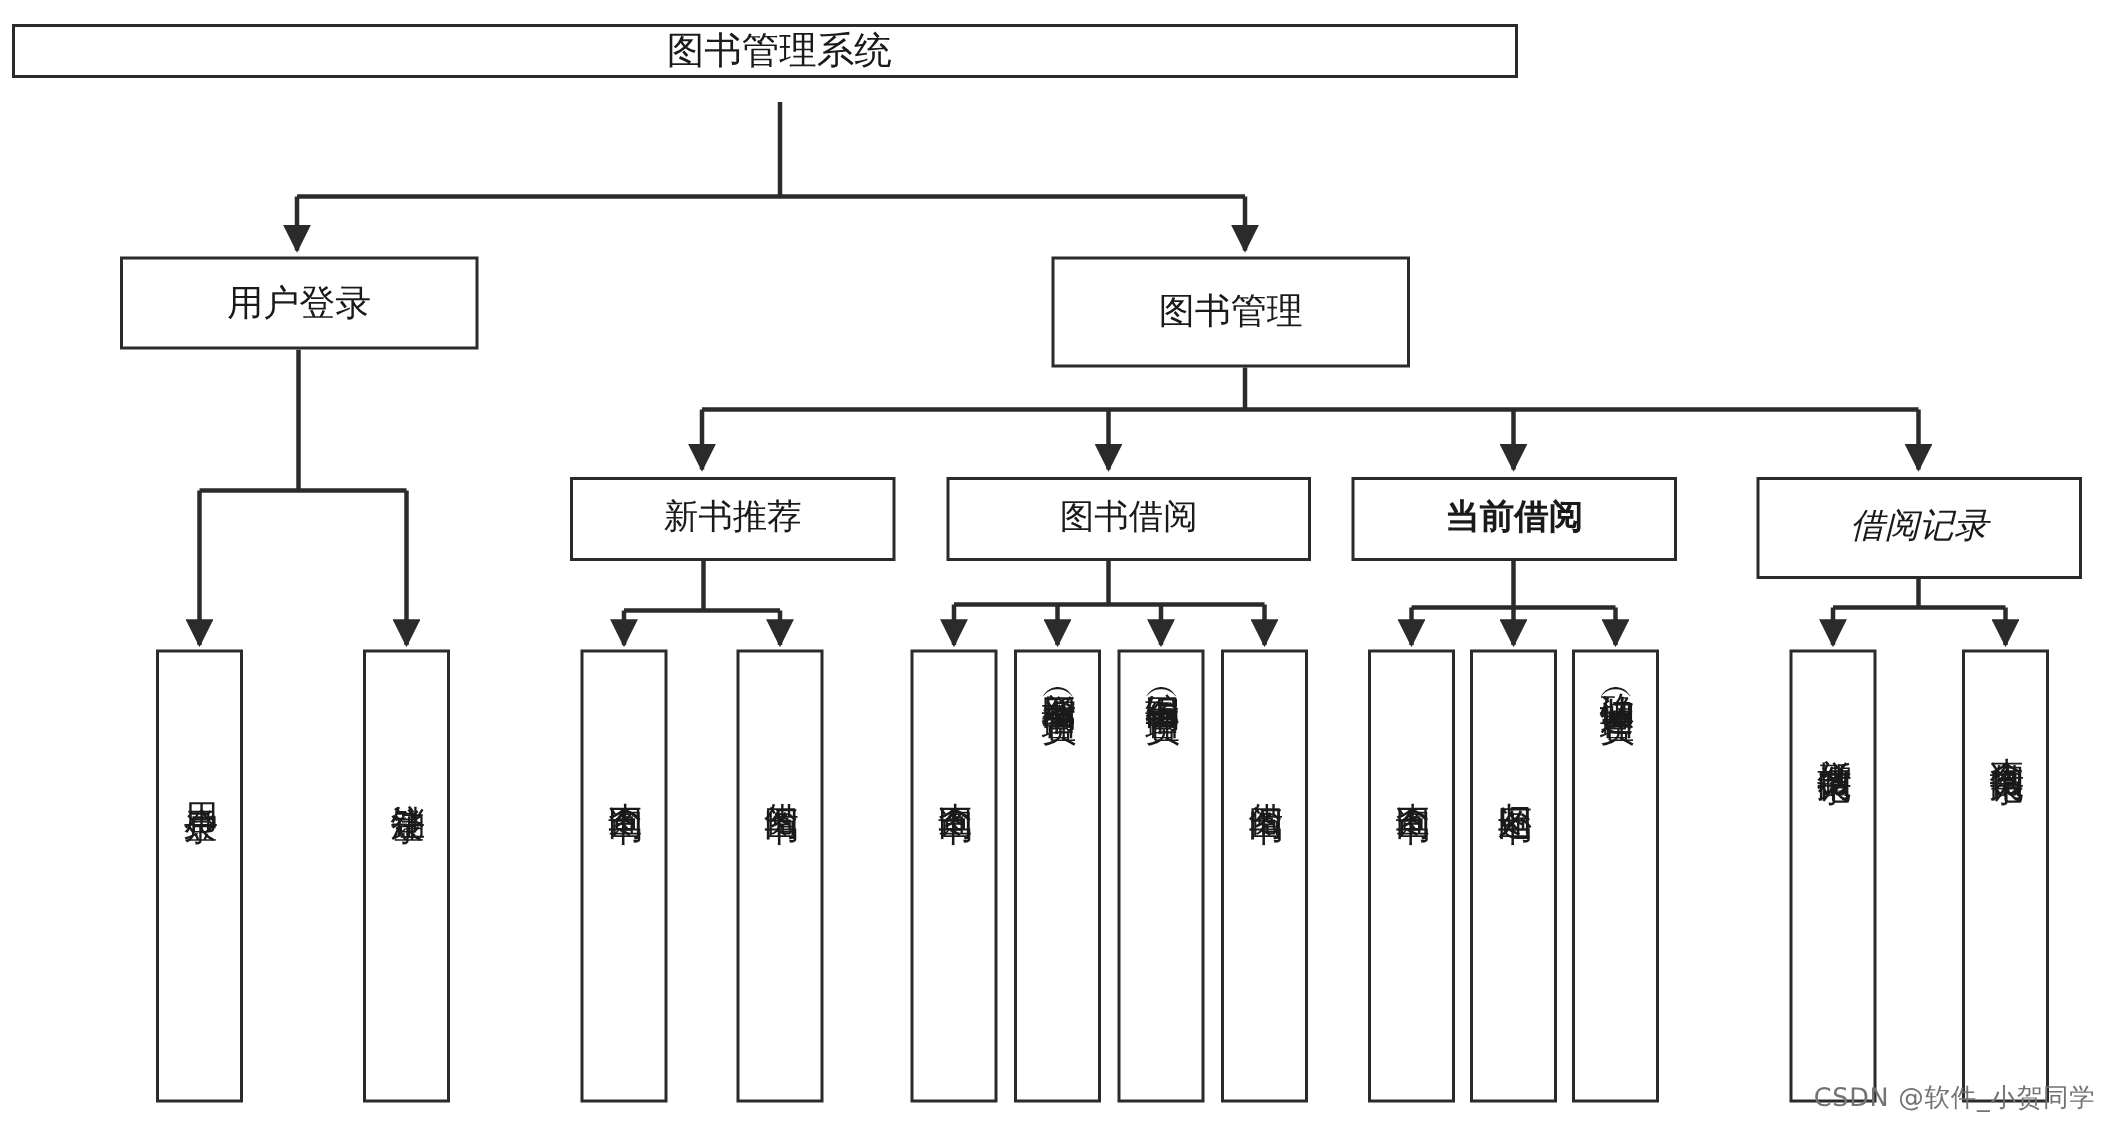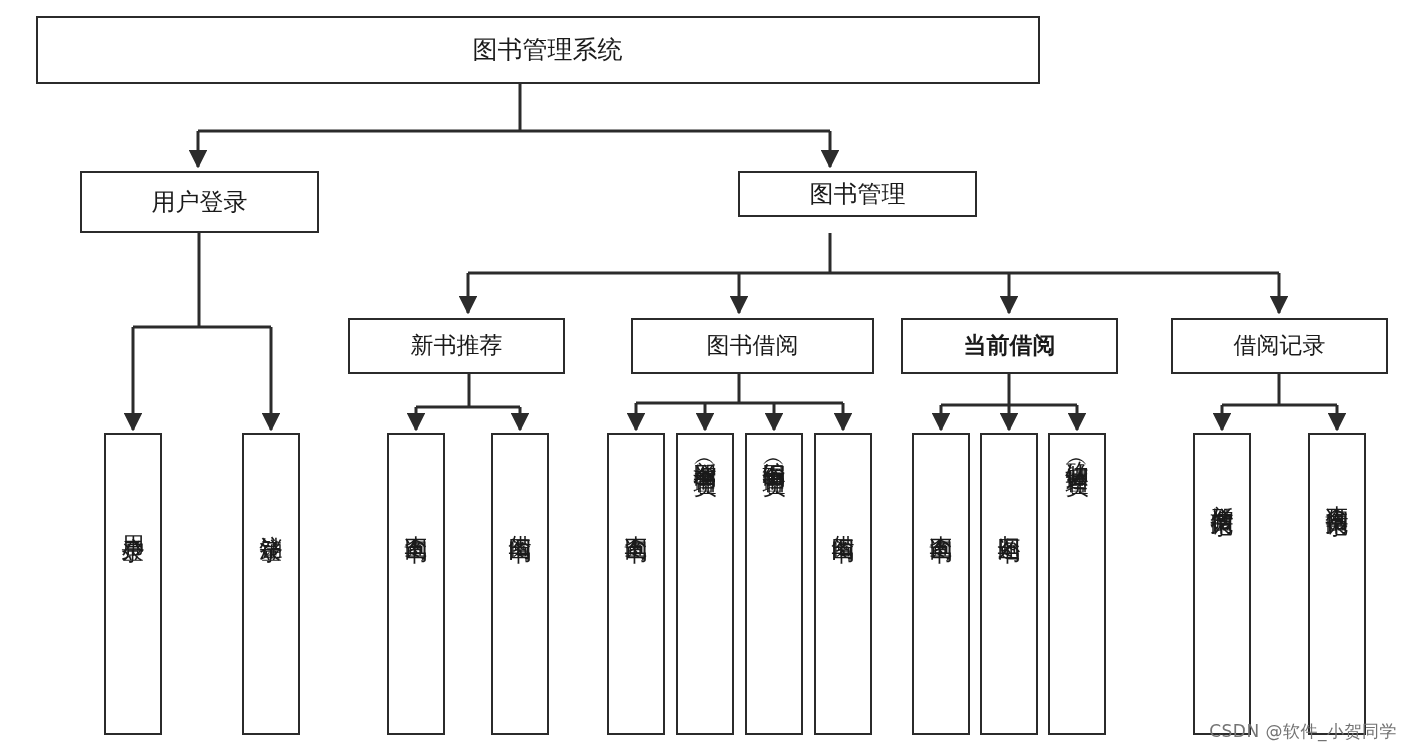--- a/index.html
+++ b/index.html
@@ -119,41 +119,41 @@
       <path d="M 1009 405 L 1009 430" marker-end="url(#arw)"></path>
       <path d="M 1077 405 L 1077 430" marker-end="url(#arw)"></path>
 
       <path d="M 1279 374 L 1279 405"></path>
       <path d="M 1222 405 L 1337 405"></path>
       <path d="M 1222 405 L 1222 430" marker-end="url(#arw)"></path>
       <path d="M 1337 405 L 1337 430" marker-end="url(#arw)"></path>
     </g>
   </svg>
 
-  <div class="node root" style="left:36px; top:16px; width:1004px; height:68px;padding-left:19px;">
+  <div class="node root" style="left:8px; top:16px; width:1004px; height:36px;padding-left:19px;">
     <span class="node-label">图书管理系统</span>
   </div>
 
   <div class="node lvl2" style="left:80px; top:171px; width:239px; height:62px;">
     <span class="node-label">用户登录</span>
   </div>
-  <div class="node lvl2" style="left:738px; top:171px; width:239px; height:46px;font-family:Liberation Serif, serif;">
+  <div class="node lvl2" style="left:701px; top:171px; width:239px; height:74px;font-family:Liberation Serif, serif;">
     <span class="node-label">图书管理</span>
   </div>
 
-  <div class="node lvl3" style="left:348px; top:318px; width:217px; height:56px;">
+  <div class="node lvl3" style="left:380px; top:318px; width:217px; height:56px;">
     <span class="node-label">新书推荐</span>
   </div>
   <div class="node lvl3" style="left:631px; top:318px; width:243px; height:56px;">
     <span class="node-label">图书借阅</span>
   </div>
   <div class="node lvl3" style="left:901px; top:318px; width:217px; height:56px;font-weight:bold;">
     <span class="node-label">当前借阅</span>
   </div>
-  <div class="node lvl3" style="left:1171px; top:318px; width:217px; height:56px;">
+  <div class="node lvl3" style="left:1171px; top:318px; width:217px; height:68px;font-style:italic;">
     <span class="node-label">借阅记录</span>
   </div>
 
   <div class="node leaf" style="left:104px; top:433px; width:58px; height:302px; padding-top:82px;">
     <span class="node-label">用户登录</span>
   </div>
   <div class="node leaf" style="left:242px; top:433px; width:58px; height:302px; padding-top:82px;">
     <span class="node-label">注销登录</span>
   </div>
 

